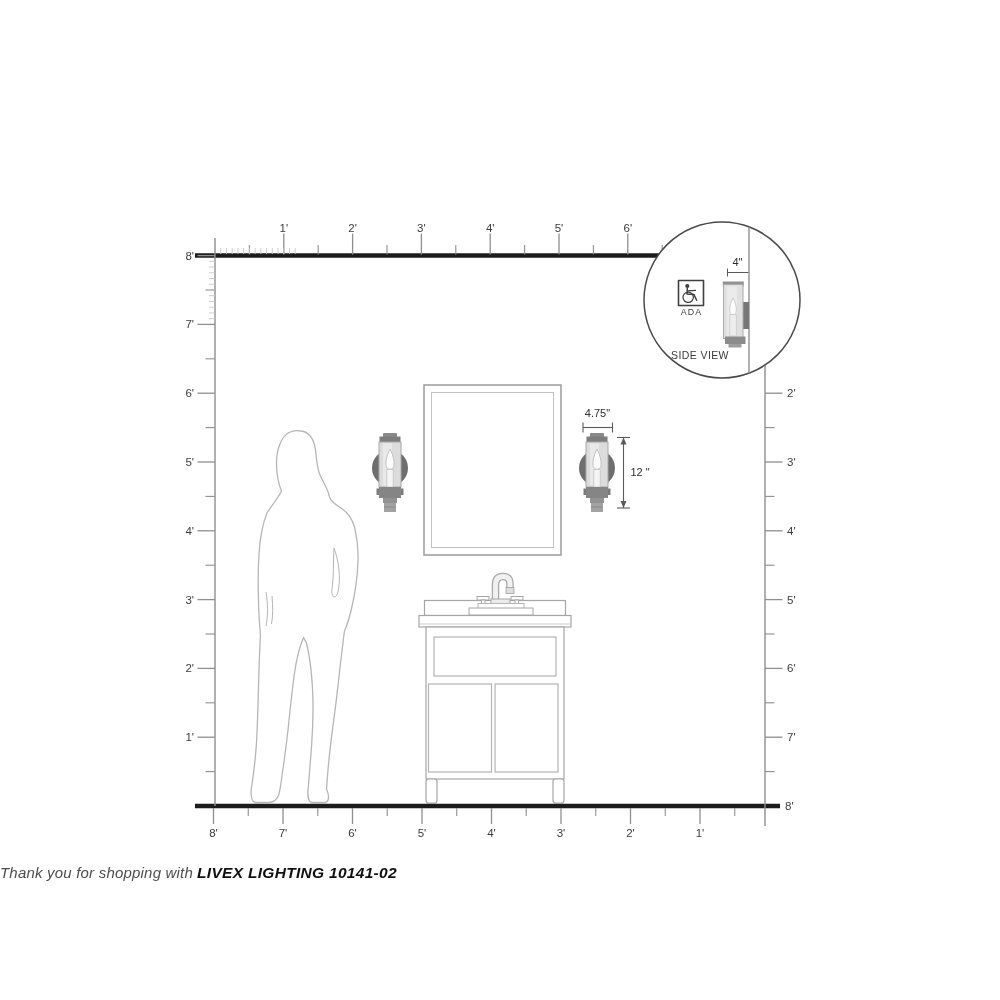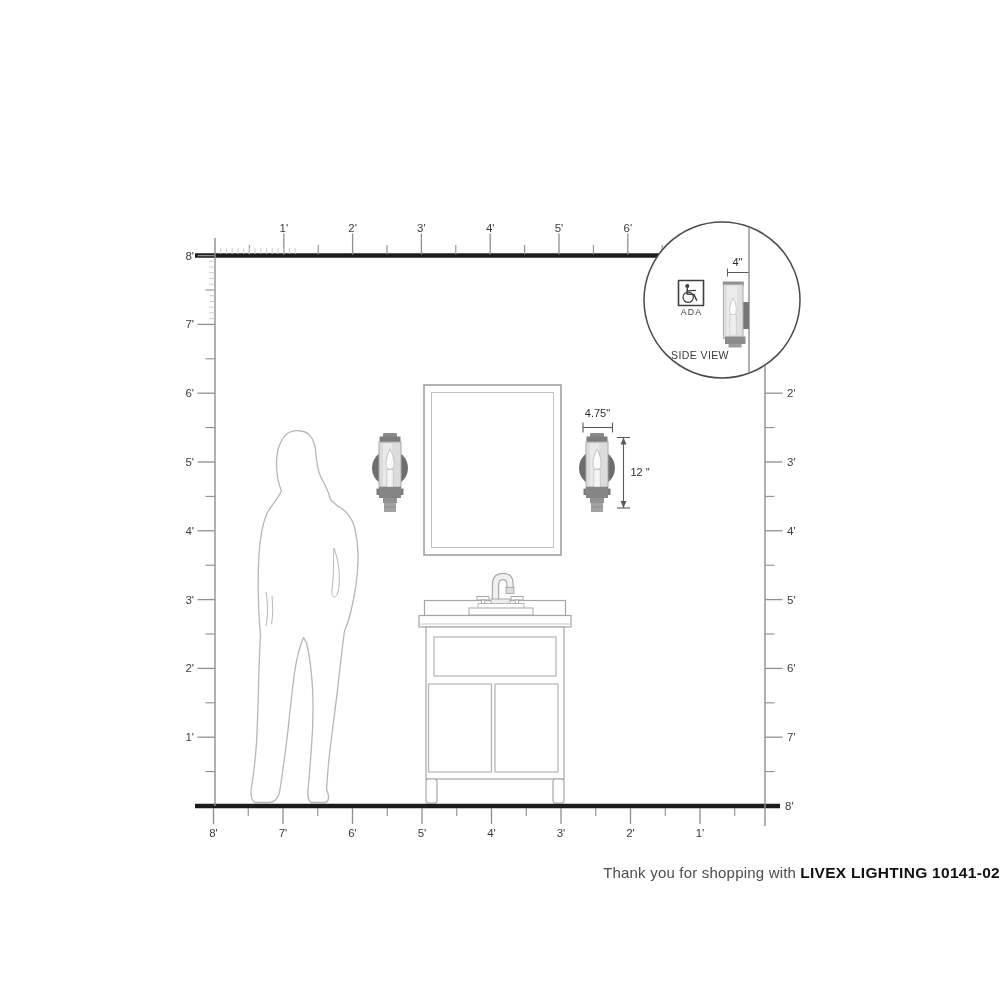--- a/index.html
+++ b/index.html
@@ -1,20 +1,20 @@
 <!DOCTYPE html>
 <html><head>
 <meta charset="utf-8">
 <style>
   html,body{margin:0;padding:0;background:#ffffff;}
   .page{position:relative;width:1000px;height:1000px;background:#ffffff;overflow:hidden;
         font-family:"Liberation Sans", sans-serif;}
   svg{position:absolute;left:0;top:0;}
-  .footer{position:absolute;left:0;top:864px;width:1000px;text-align:right;
-          font-size:15px;color:#4d4d4d;letter-spacing:.2px;}
+  .footer{position:absolute;left:0;top:864px;width:1000px;text-align:left;
+          font-size:15px;color:#4d4d4d;letter-spacing:.2px;font-style:italic;}
   .footer .prod{font-weight:bold;color:#101010;font-size:15.5px;margin-left:4px;letter-spacing:.3px;}
   text{font-family:"Liberation Sans", sans-serif;fill:#3c3c3c;}
   .ruler-label{font-size:11.5px;}
   .dim-label{font-size:11px;fill:#2e2e2e;}
   .inset-label{font-size:10.5px;letter-spacing:.4px;fill:#3a3a3a;}
   .ada-label{font-size:8.8px;letter-spacing:1.2px;fill:#3f3f3f;}
 </style>
 </head>
 <body>
 

